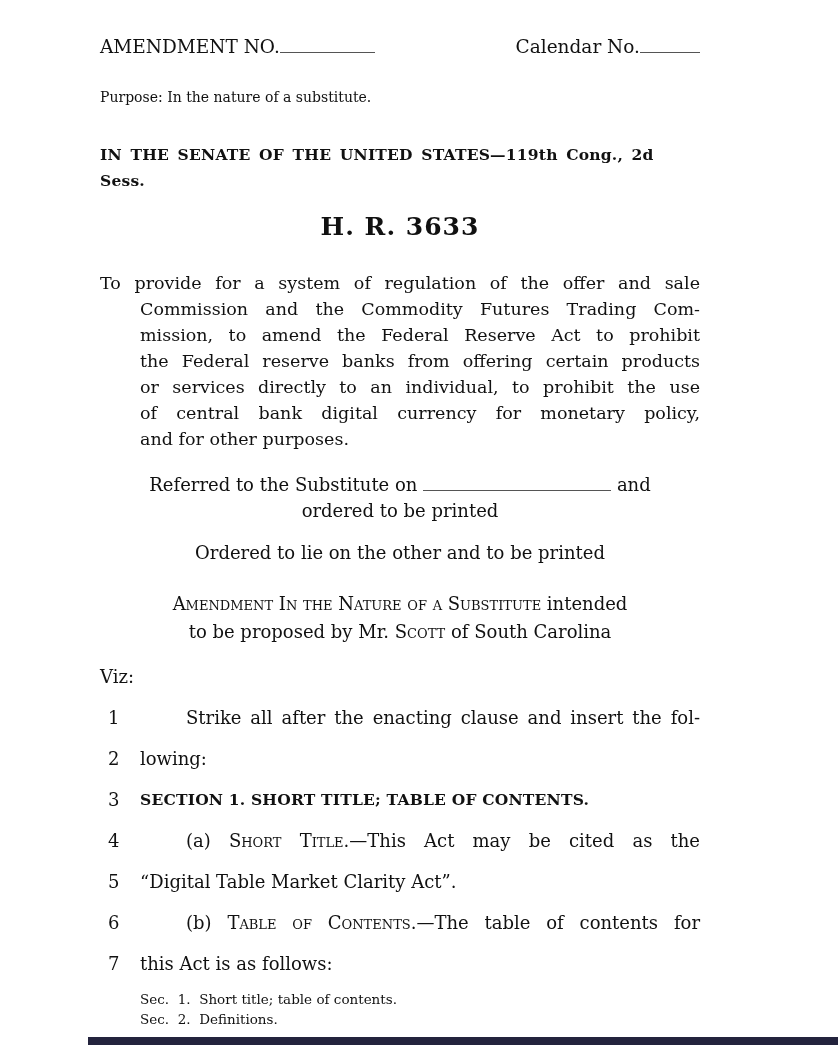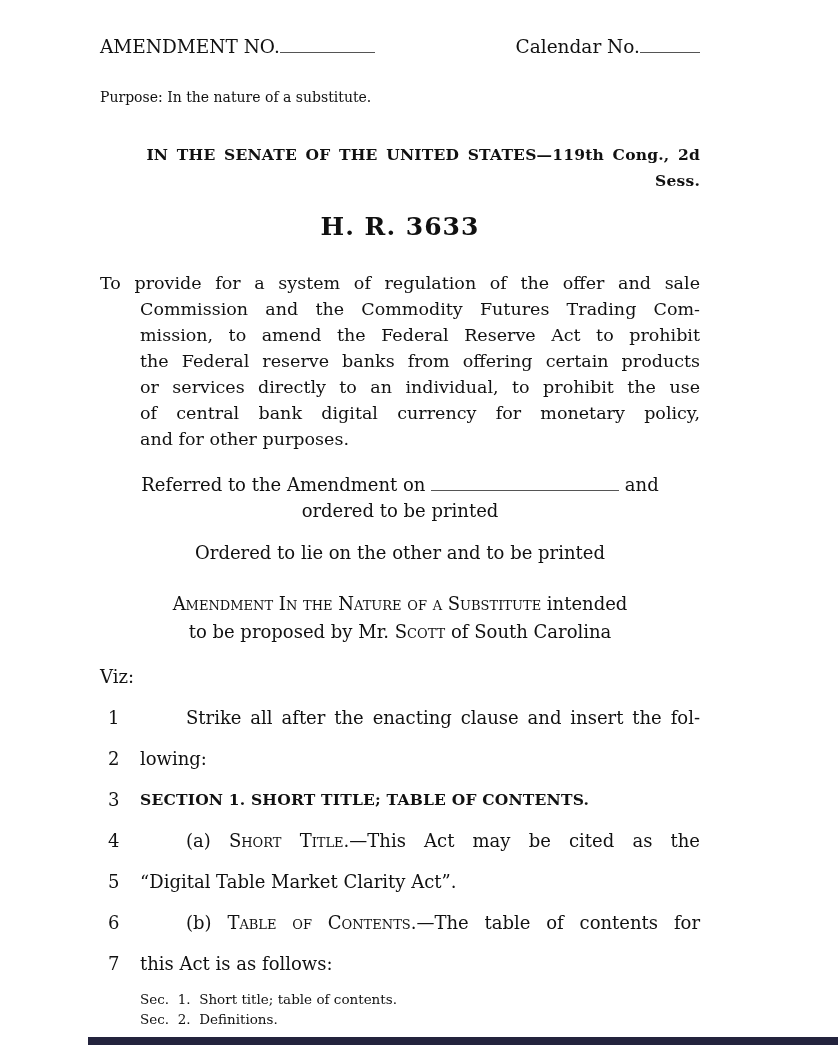--- a/index.html
+++ b/index.html
@@ -12,21 +12,21 @@
   .content { position:absolute; left:100px; top:34px; width:600px; }
 
   .hdr-row { display:flex; justify-content:space-between; align-items:baseline; font-size:18.5px; }
   .blank { display:inline-block; border-bottom:1.5px solid #555555; height:0.95em; vertical-align:baseline; }
   .blank-amend { width:95px; }
   .blank-cal { width:60px; }
   .blank-comm { width:188px; }
 
   .purpose { margin-top:24px; font-size:14px; }
 
-  .senate-line { margin-top:32px; text-align:right; font-weight:bold; font-size:15.5px; letter-spacing:0.2px; word-spacing:3px; }
+  .senate-line { margin-top:32px; text-align:left; font-weight:bold; font-size:15.5px; letter-spacing:0.2px; word-spacing:3px; }
 
   .bill-no { margin-top:20px; text-align:center; font-weight:bold; font-size:25px; letter-spacing:1px; }
 
   .long-title { margin-top:30px; }
   .lt-line { text-align:justify; text-align-last:justify; line-height:26px; }
   .lt-line.cont { margin-left:40px; }
   .lt-line.last { text-align-last:left; }
 
   .referred { margin-top:20px; text-align:center; font-size:18px; }
   .referred-l2 { text-align:center; font-size:18px; }
@@ -75,21 +75,21 @@
       <div class="lt-line">To provide for a system of regulation of the offer and sale</div>
       <div class="lt-line cont">Commission and the Commodity Futures Trading Com-</div>
       <div class="lt-line cont">mission, to amend the Federal Reserve Act to prohibit</div>
       <div class="lt-line cont">the Federal reserve banks from offering certain products</div>
       <div class="lt-line cont">or services directly to an individual, to prohibit the use</div>
       <div class="lt-line cont">of central bank digital currency for monetary policy,</div>
       <div class="lt-line cont last">and for other purposes.</div>
     </div>
 
     <div class="referred">
-      <span>Referred to the Amendment on </span><span class="blank blank-comm"></span><span> and</span>
+      <span>Referred to the Substitute on </span><span class="blank blank-comm"></span><span> and</span>
     </div>
     <div class="referred-l2">ordered to be printed</div>
 
     <div class="ordered">Ordered to lie on the other and to be printed</div>
 
     <div class="amend-stmt">
       <div><span class="sc">Amendment In the Nature of a Substitute</span><span> intended</span></div>
       <div><span>to be proposed by Mr. </span><span class="sc">Scott</span><span> of South Carolina</span></div>
     </div>
 

